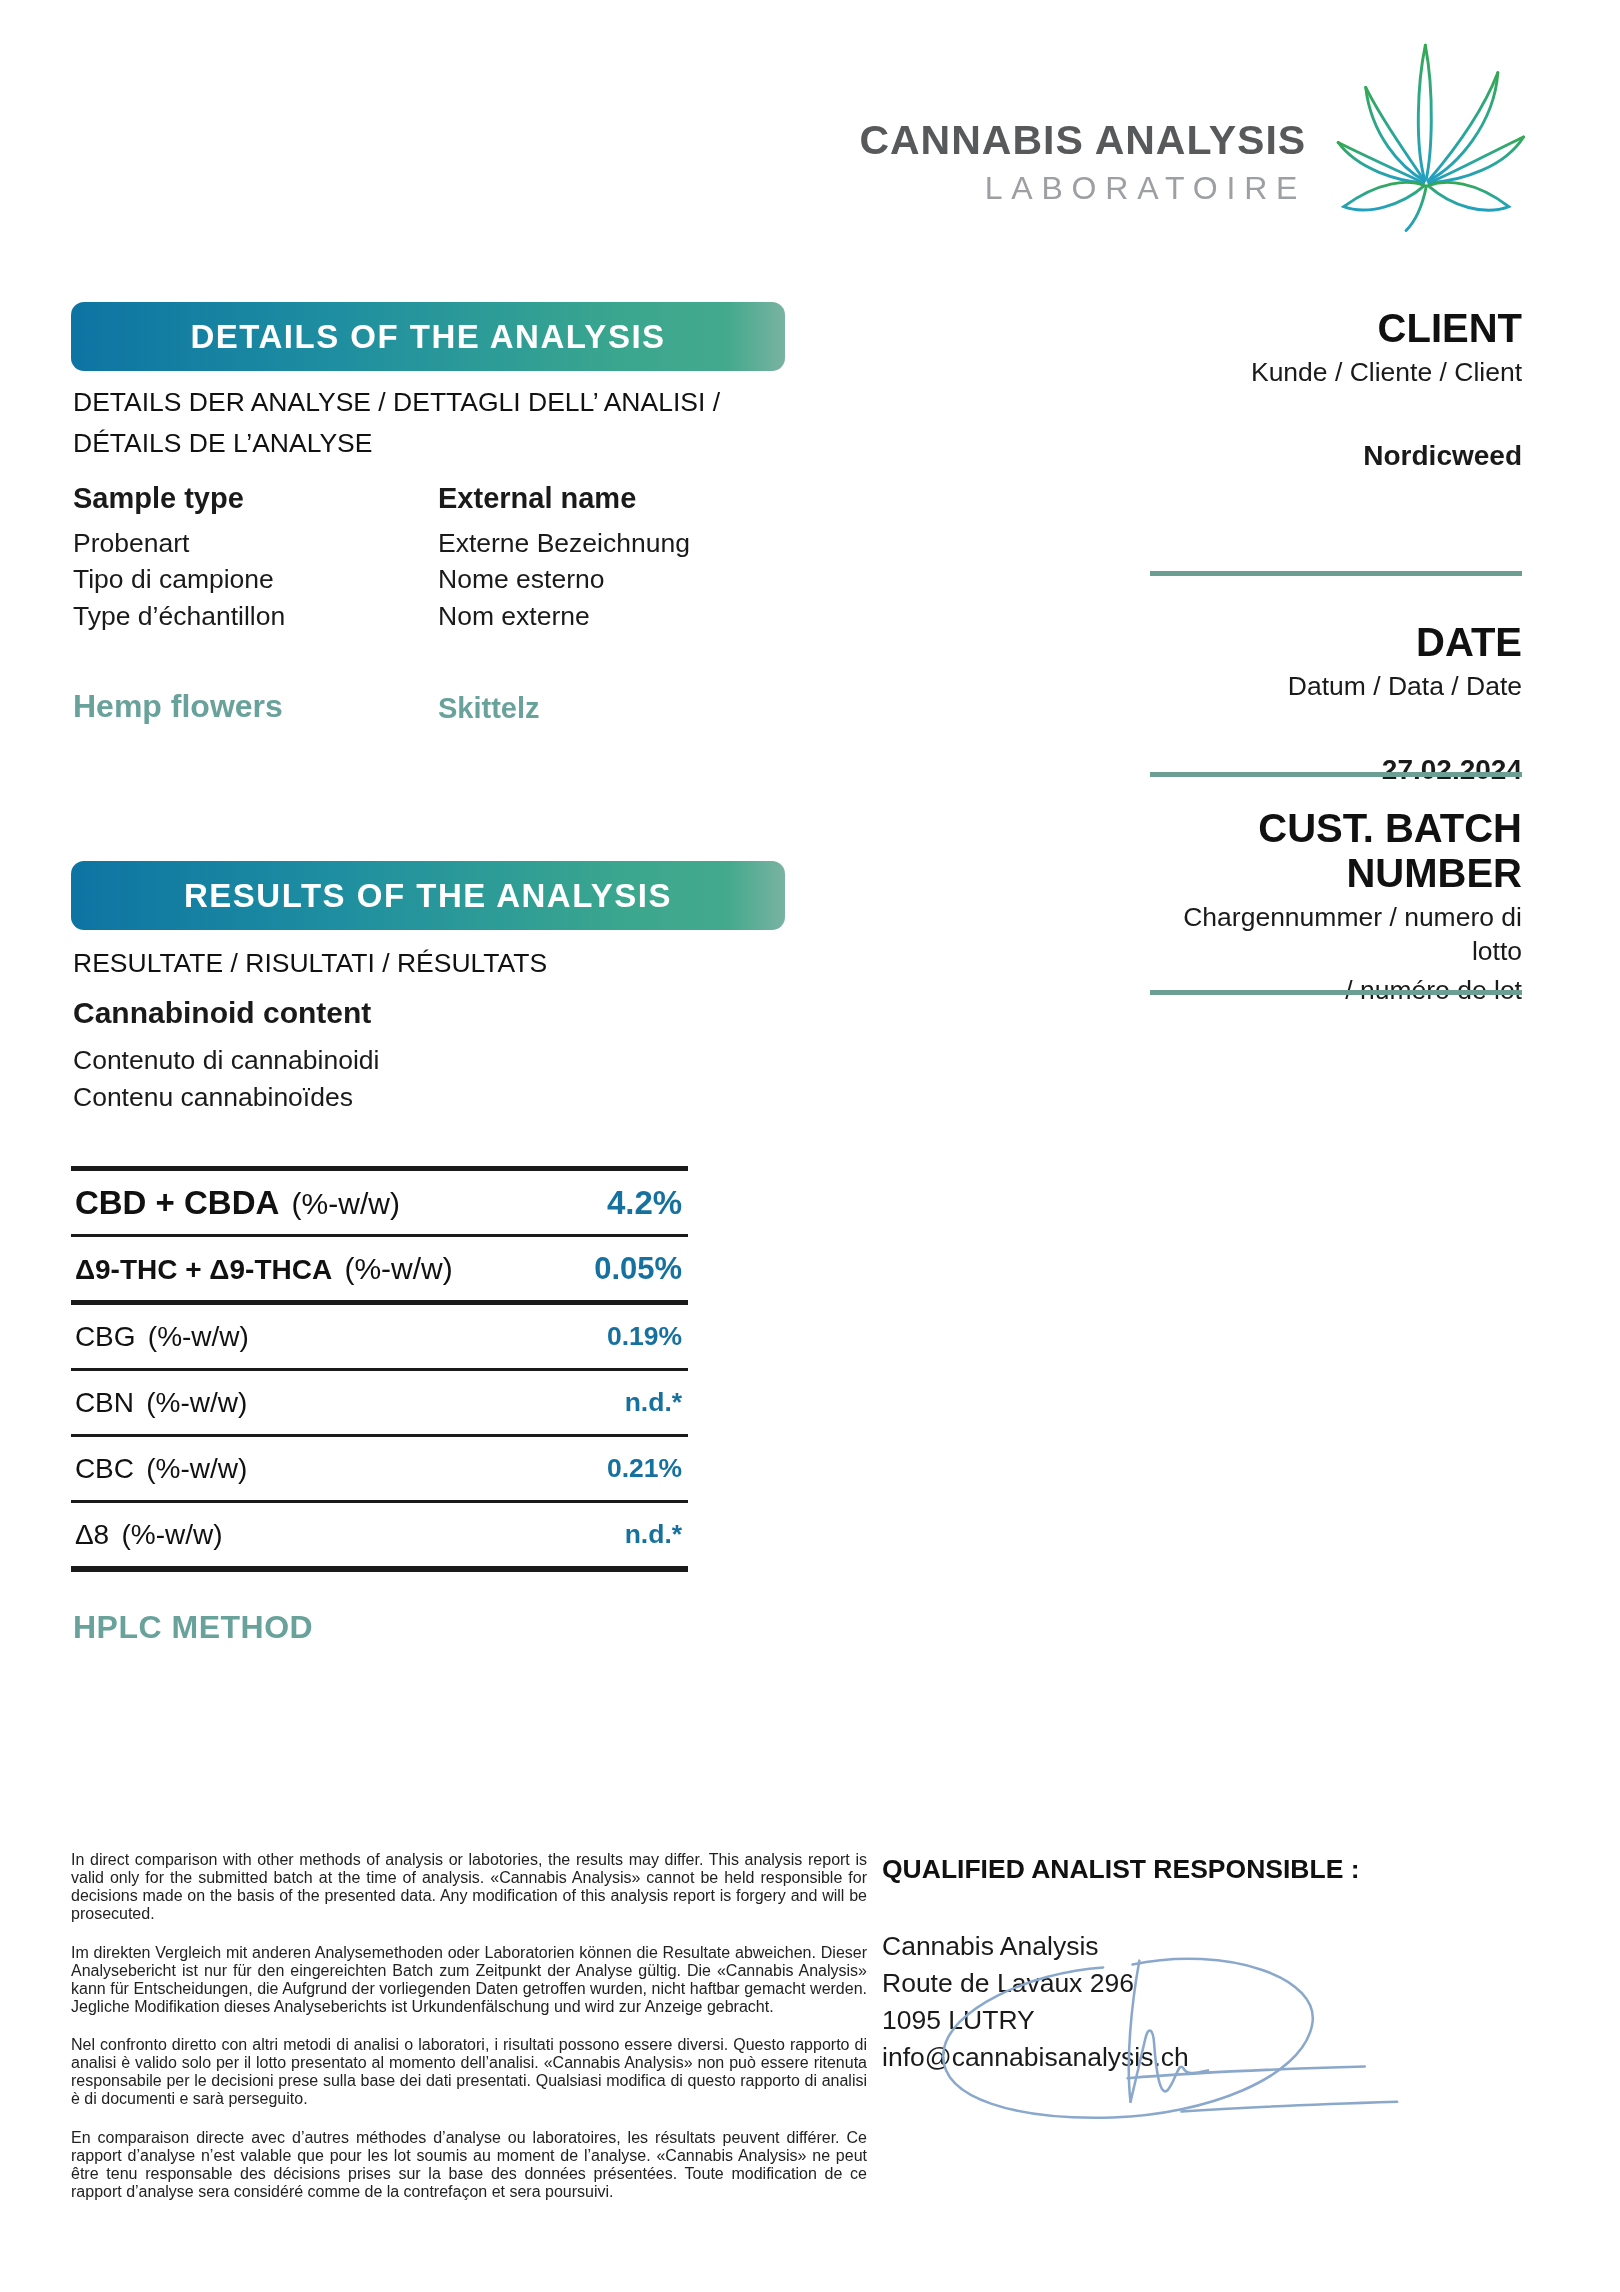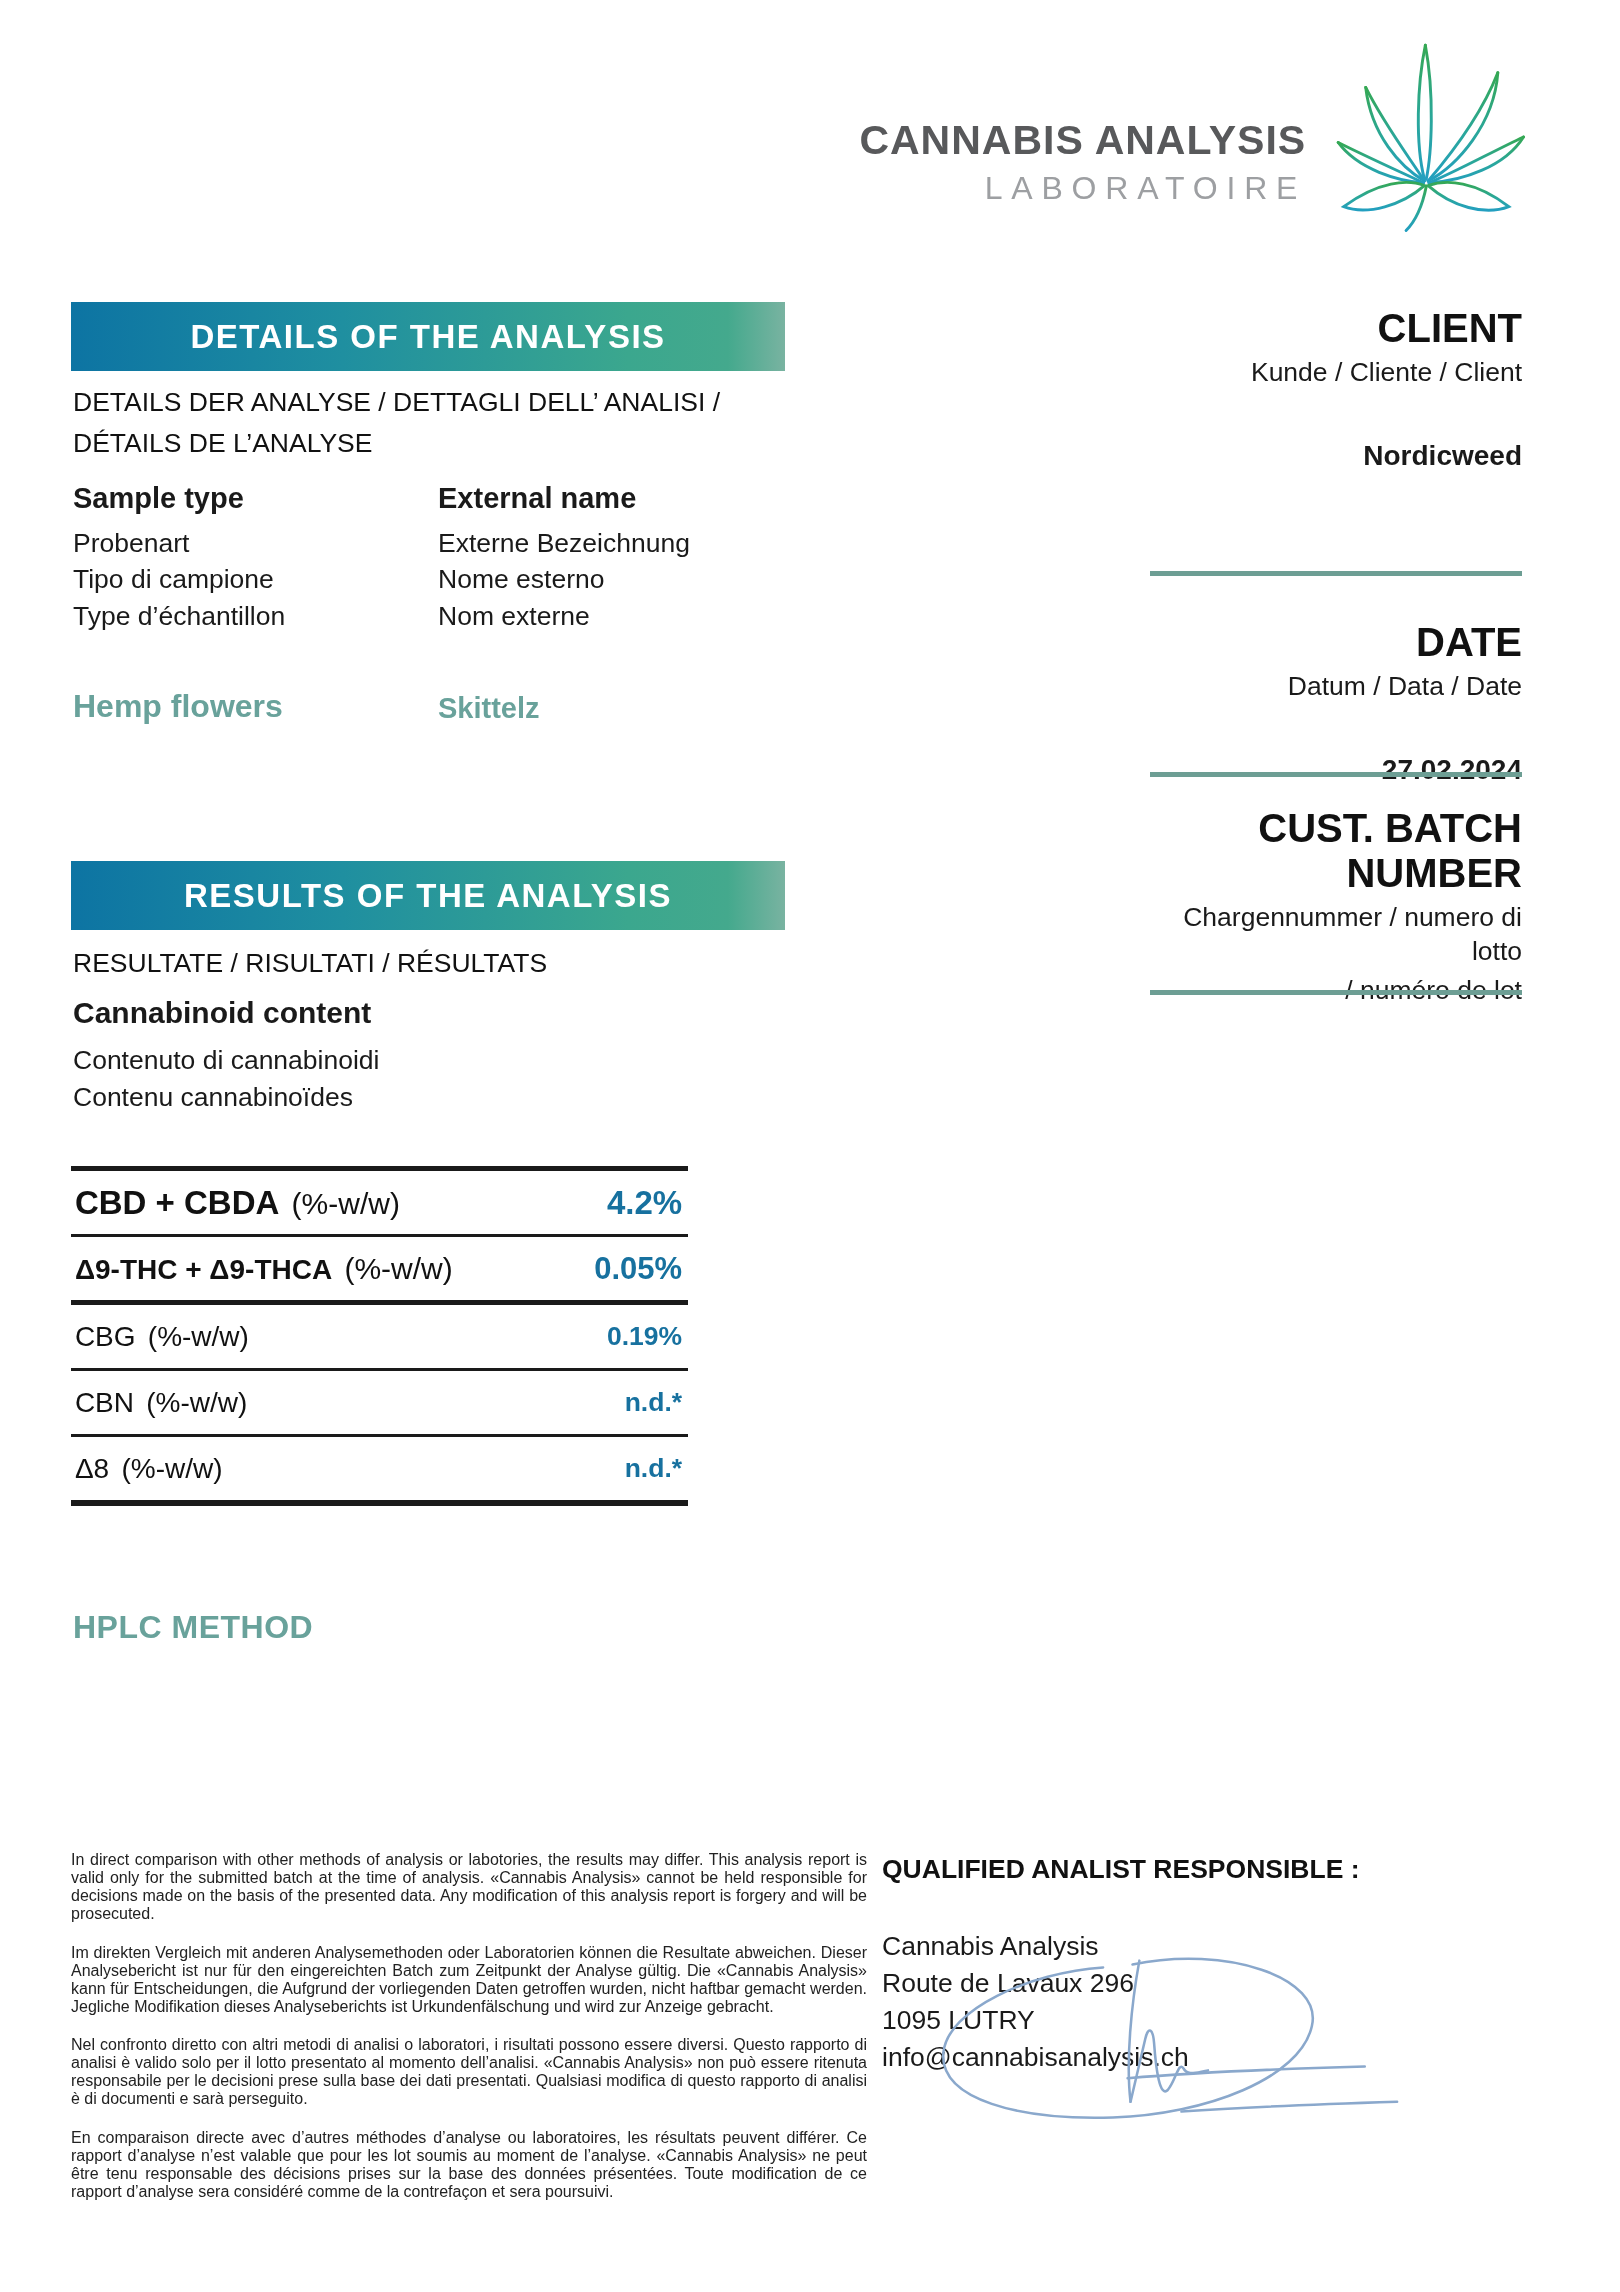--- a/index.html
+++ b/index.html
@@ -25,21 +25,21 @@
   .logo-block{position:absolute;left:799px;top:34px;width:730px;display:flex;align-items:flex-start;}
   .logo-text{width:510px;text-align:right;margin-top:83px;}
   .logo-line1{font-size:41px;font-weight:700;color:#58595b;letter-spacing:1px;}
   .logo-line2{font-size:32px;color:#9d9fa2;letter-spacing:8.8px;margin-top:5.9px;}
   .leaf-wrap{margin-left:11.8px;}
   
   .section-bar{
     position:absolute;left:71px;width:714px;height:69px;
     background:linear-gradient(90deg,#0d74a3 0%,#1f8fa0 38%,#3ba78e 78%,#44a98d 92%,#79b3a1 100%);
     display:flex;align-items:center;justify-content:center;
-    color:#ffffff;font-weight:700;font-size:33px;letter-spacing:1.5px;
+    color:#ffffff;font-weight:700;font-size:33px;letter-spacing:1.5px;border-radius:13px;
   }
   .bar-details{top:302px;}
   .bar-results{top:861px;}
   .bar-sub{
     position:absolute;left:73px;font-size:26.5px;color:#111;line-height:1.55;
   }
   .sub-details{top:382px;width:667px;}
   .sub-results{top:943px;width:706px;}
   
   .fields-grid{position:absolute;left:73px;top:482px;display:flex;width:706px;}
@@ -216,20 +216,27 @@
       </span>
       <span class="row-value">0.19%</span>
     </div>
     <div class="result-row">
       <span class="row-label">
         <span class="compound">CBN</span>
         <span class="unit">(%-w/w)</span>
       </span>
       <span class="row-value">n.d.*</span>
     </div>
+    <div class="result-row">
+      <span class="row-label">
+        <span class="compound">CBC</span>
+        <span class="unit">(%-w/w)</span>
+      </span>
+      <span class="row-value">0.21%</span>
+    </div>
     <div class="result-row last">
       <span class="row-label">
         <span class="compound">Δ8</span>
         <span class="unit">(%-w/w)</span>
       </span>
       <span class="row-value">n.d.*</span>
     </div>
   </div>
 
   <div class="method-title">HPLC METHOD</div>

